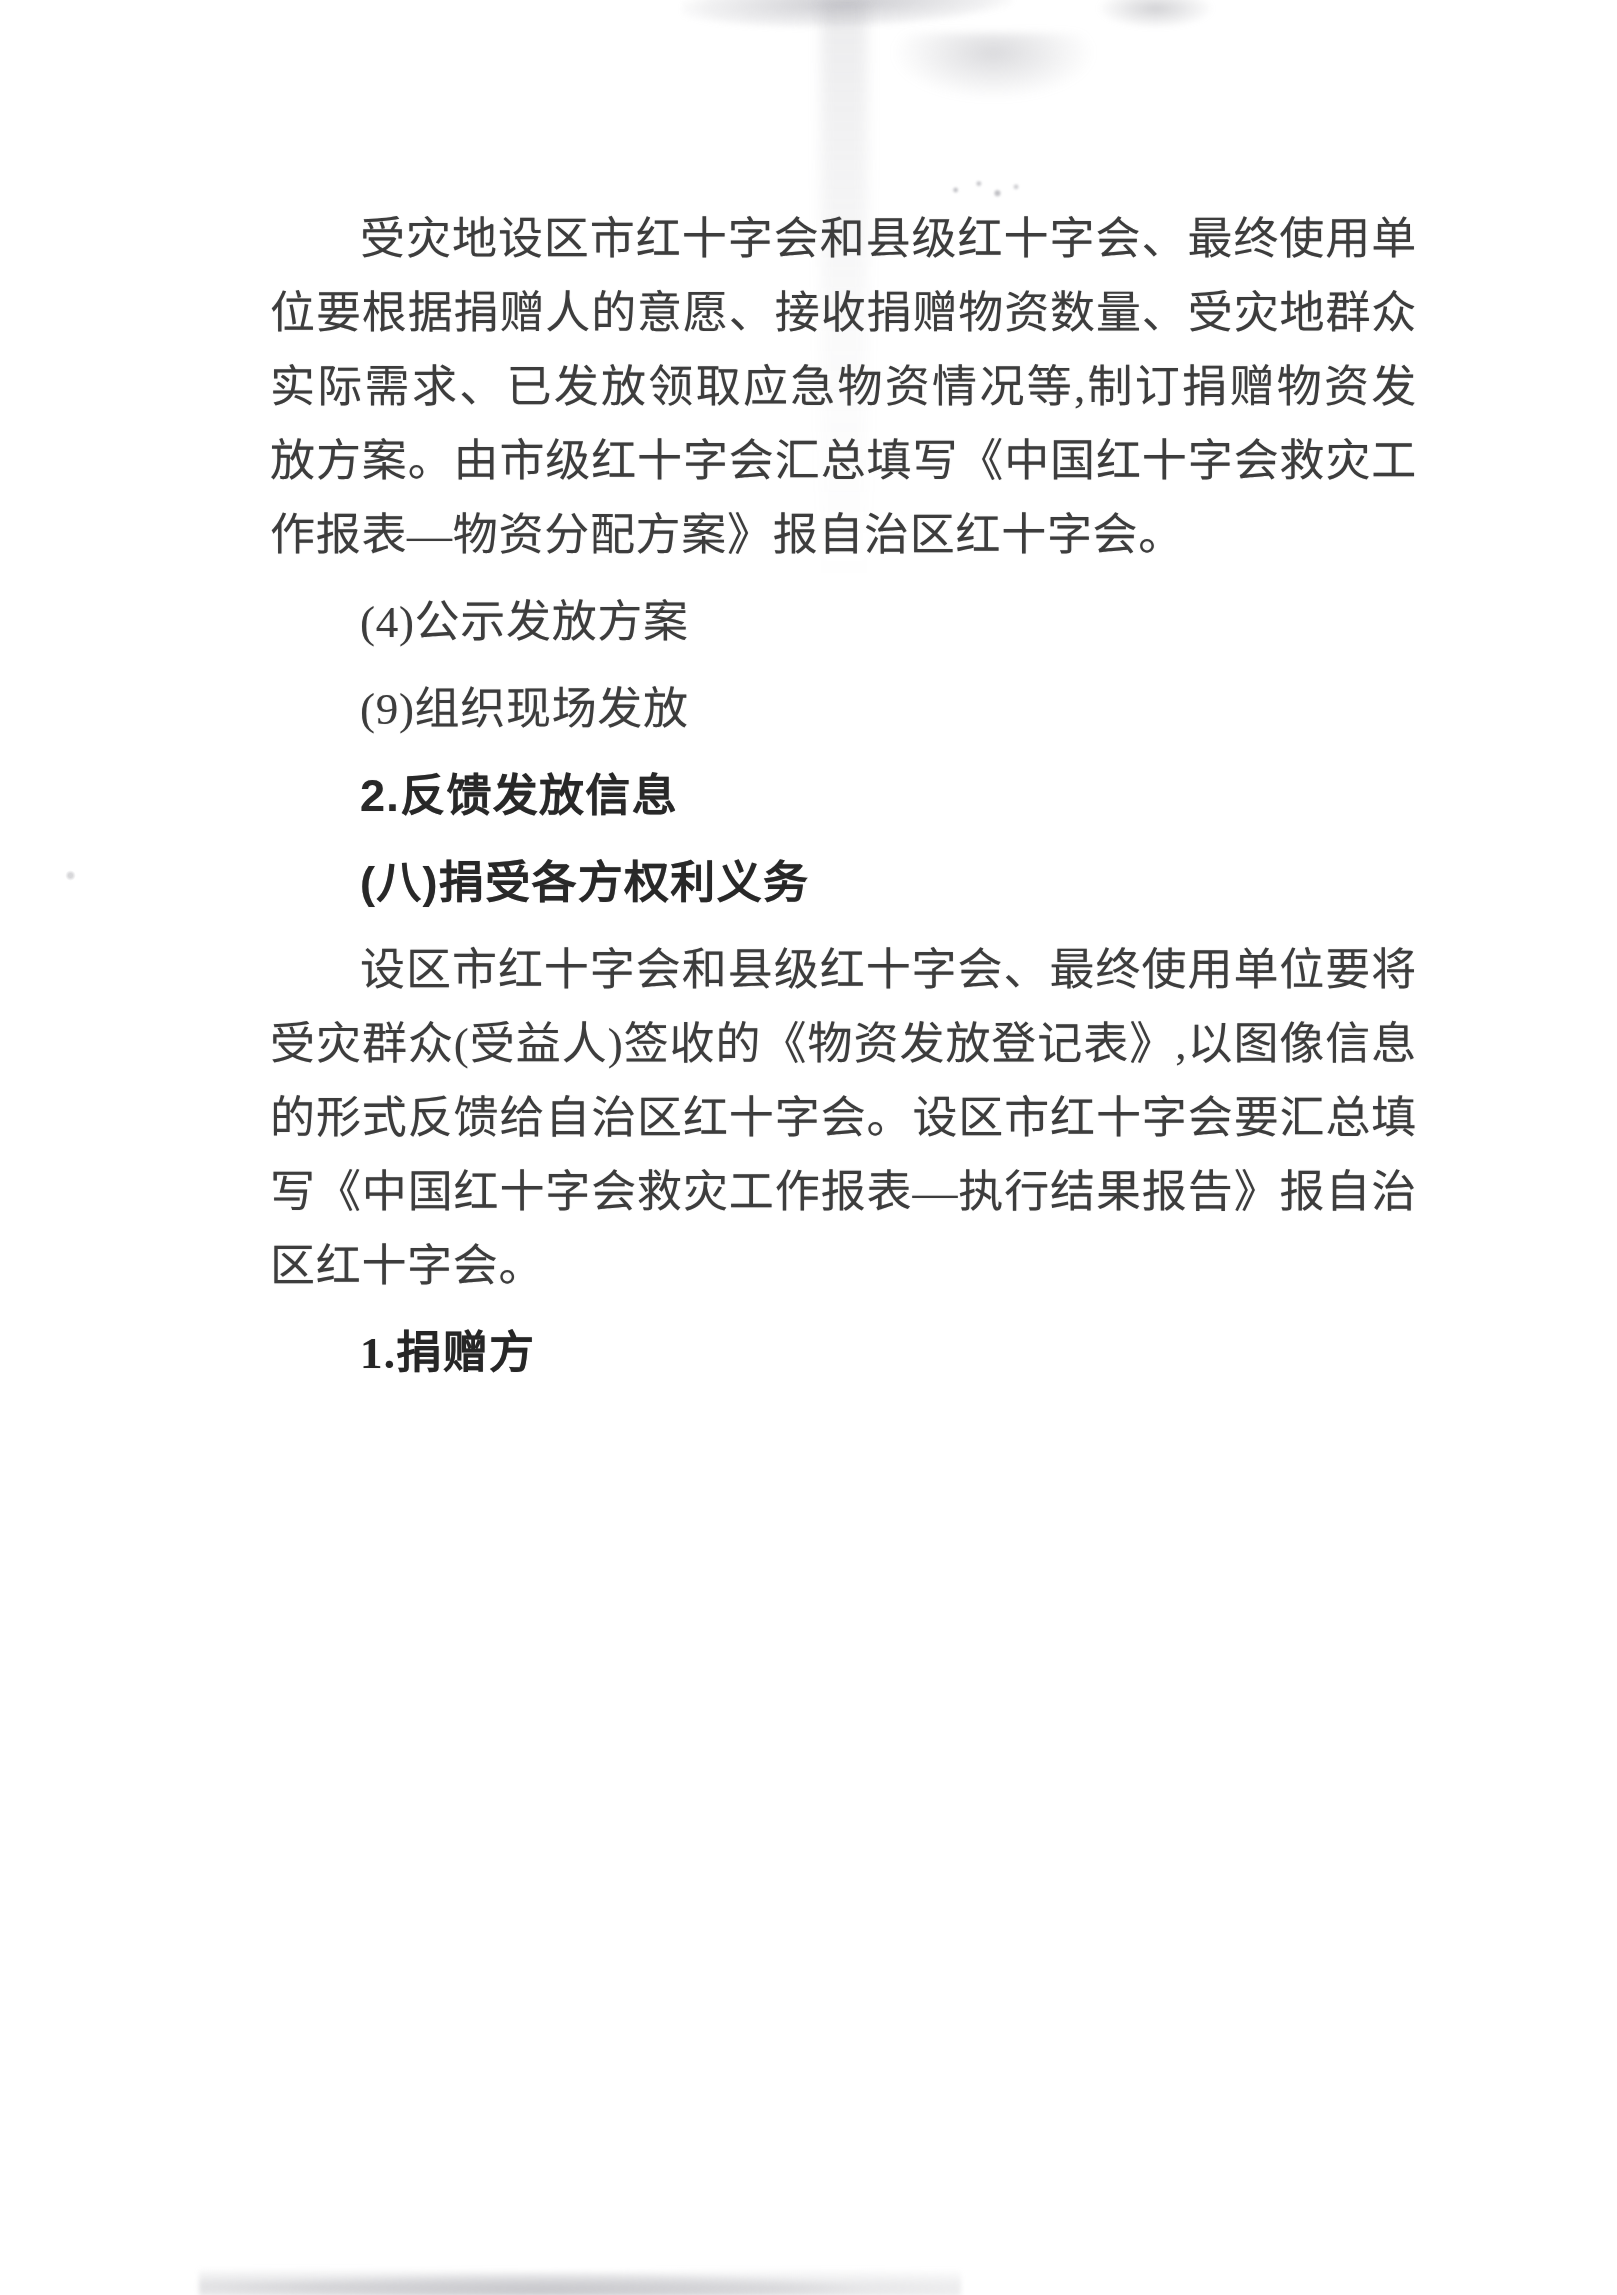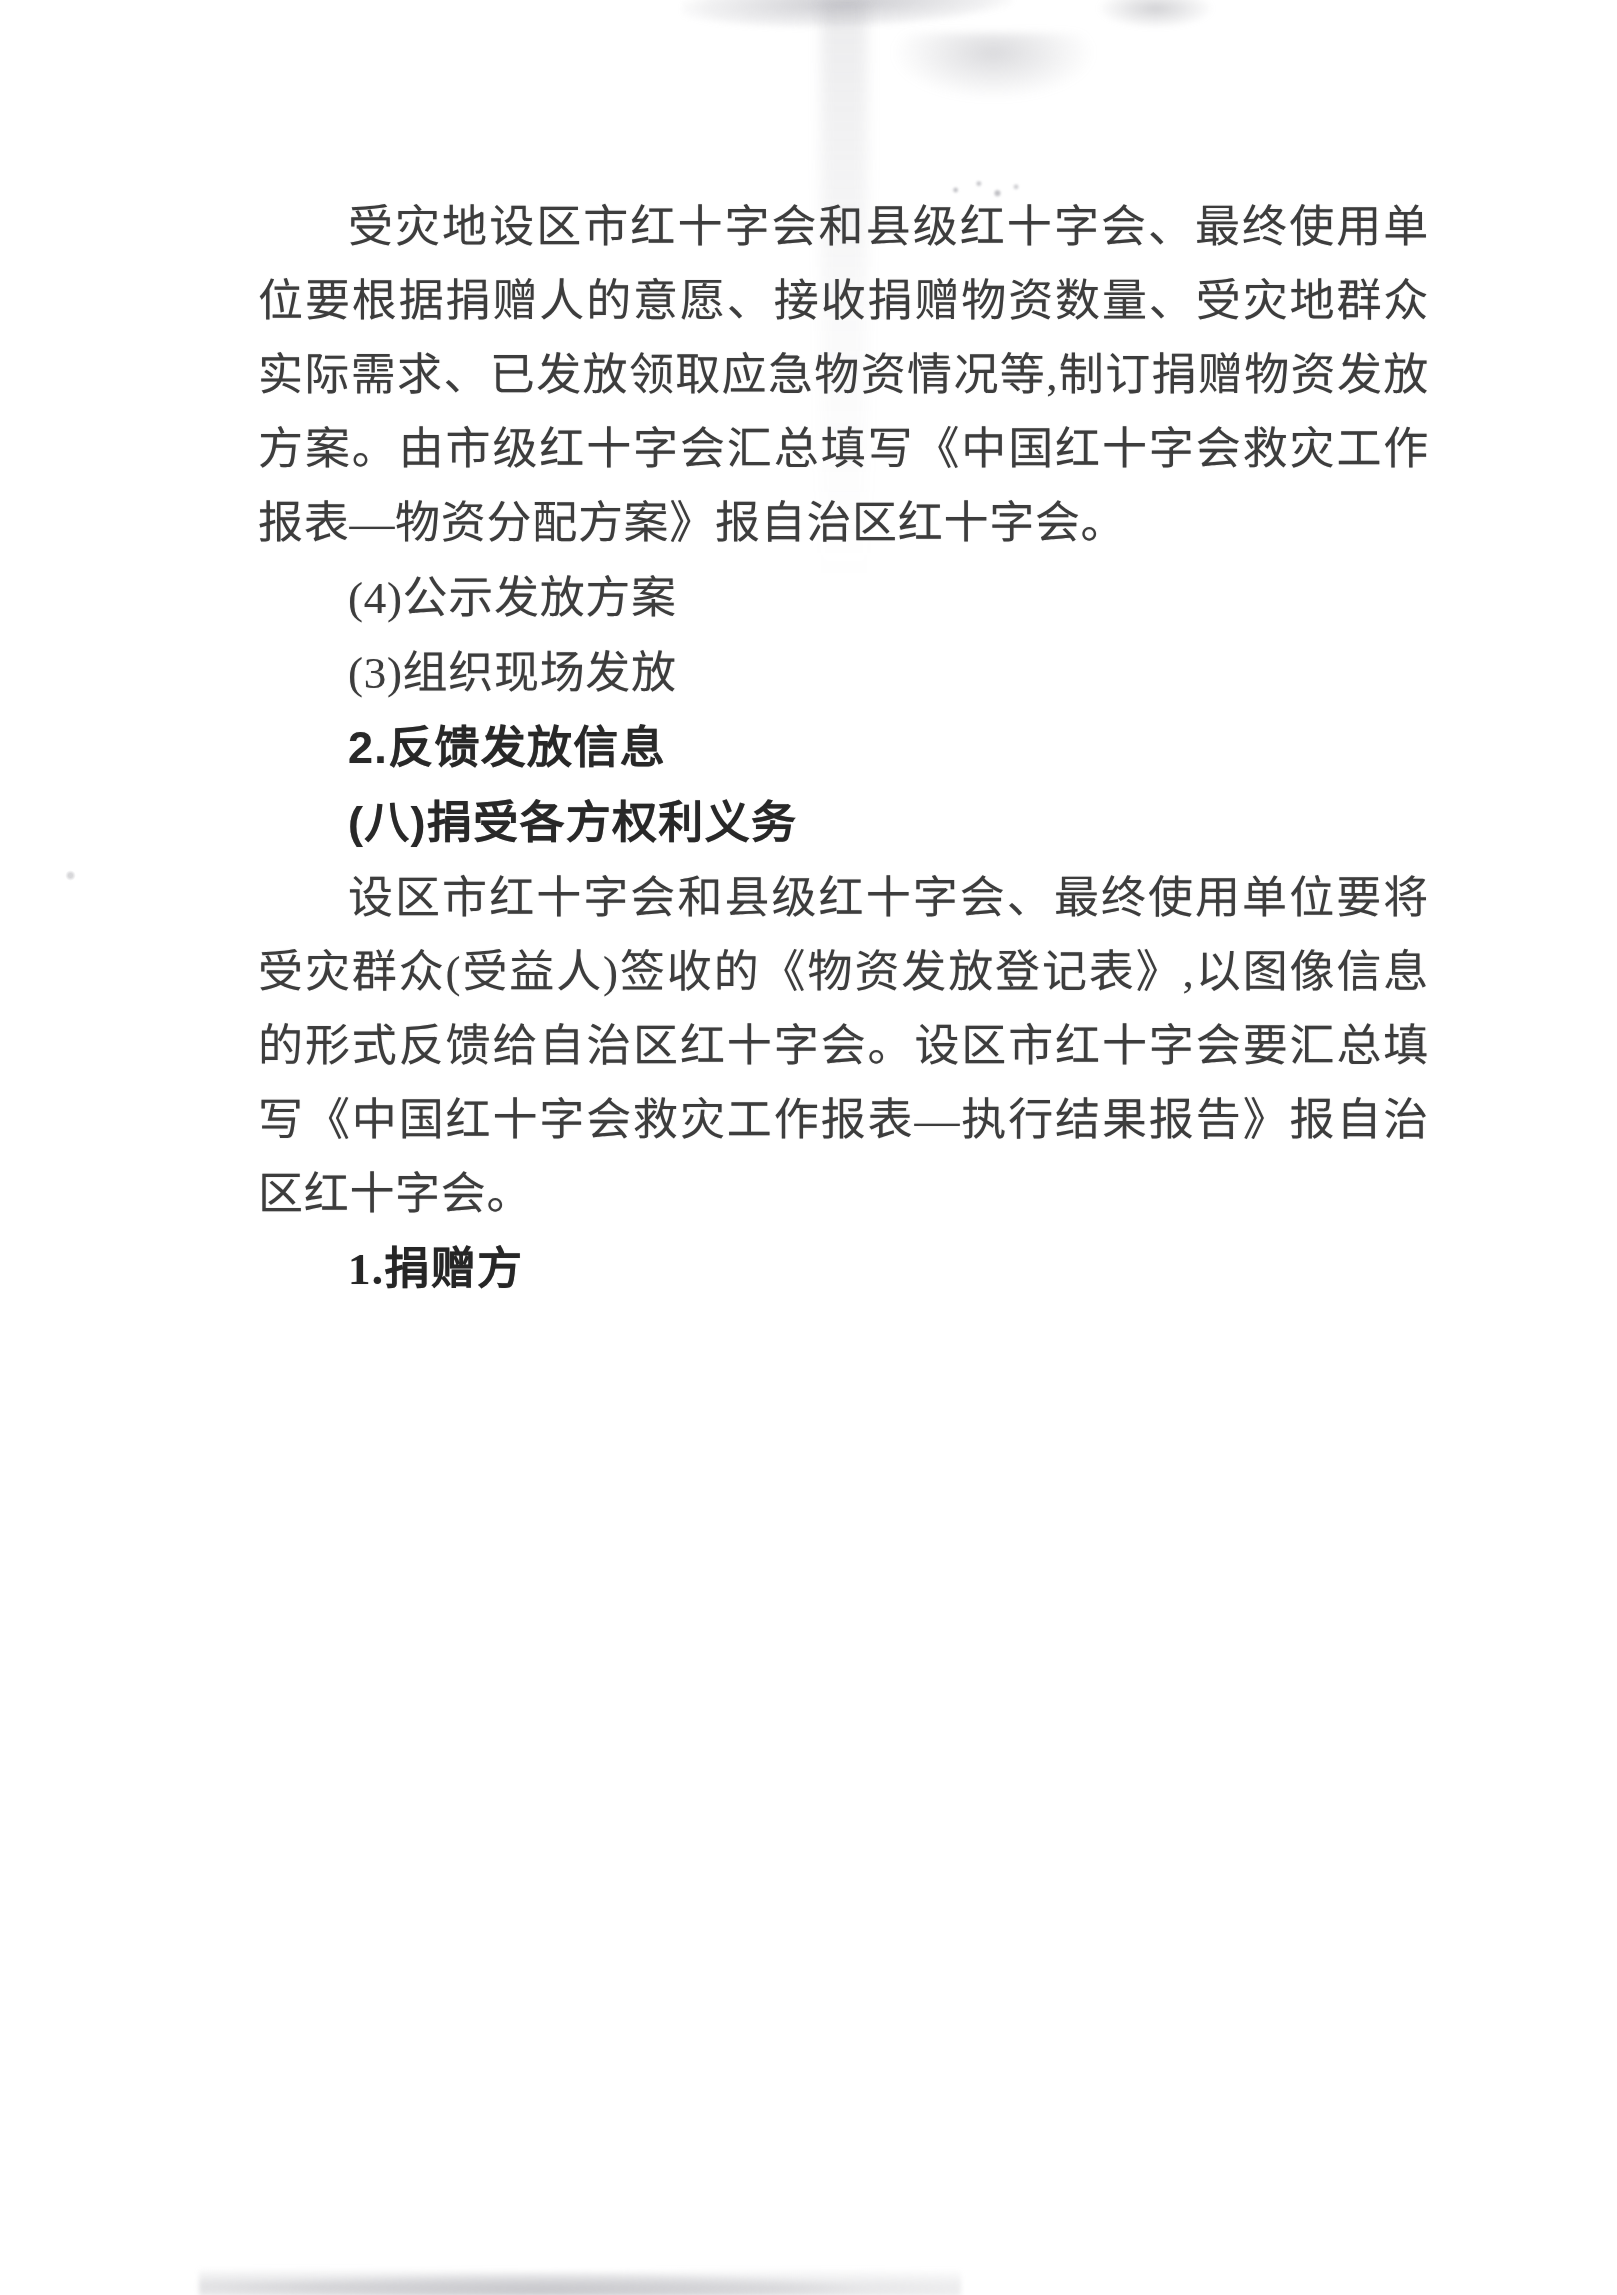--- a/index.html
+++ b/index.html
@@ -22,21 +22,21 @@
     top: 189px;
     width: 1173px;
     color: #3d3d3d;
     font-size: 45px;
     line-height: 74px;
     text-align: justify;
     letter-spacing: 0.7px;
     text-shadow: 0 0 1px rgba(70, 70, 70, 0.35);
   }
   .para {
-    margin: 1px;
+    margin: 13px;
     padding: 0;
     text-indent: 2em;
   }
   
   .heading-hei {
     font-weight: 700;
     color: #282828;
     font-family: "Liberation Sans", "DejaVu Sans", sans-serif;
     letter-spacing: 1.3px;
     text-shadow: 0 0 0.7px rgba(40, 40, 40, 0.45);
@@ -111,21 +111,21 @@
   <div class="smudge smudge-bottom-band"></div>
   <div class="smudge smudge-left-speck"></div>
 
   <div class="text-block">
 
     <p class="para">受灾地设区市红十字会和县级红十字会、最终使用单位要根据捐赠人的意愿、接收捐赠物资数量、受灾地群众实际需求、已发放领取应急物资情况等,制订捐赠物资发放方案。由市级红十字会汇总填写《中国红十字会救灾工作报表—物资分配方案》报自治区红十字会。</p>
 
     <p class="para">(4)公示发放方案</p>
 
 
-    <p class="para">(3)组织现场发放</p>
+    <p class="para">(9)组织现场发放</p>
 
 
     <p class="para heading-hei">2.反馈发放信息</p>
 
     <p class="para heading-hei">(八)捐受各方权利义务</p>
 
     <p class="para">设区市红十字会和县级红十字会、最终使用单位要将受灾群众(受益人)签收的《物资发放登记表》,以图像信息的形式反馈给自治区红十字会。设区市红十字会要汇总填写《中国红十字会救灾工作报表—执行结果报告》报自治区红十字会。</p>
 
 
     <p class="para heading-kai">1.捐赠方</p>

